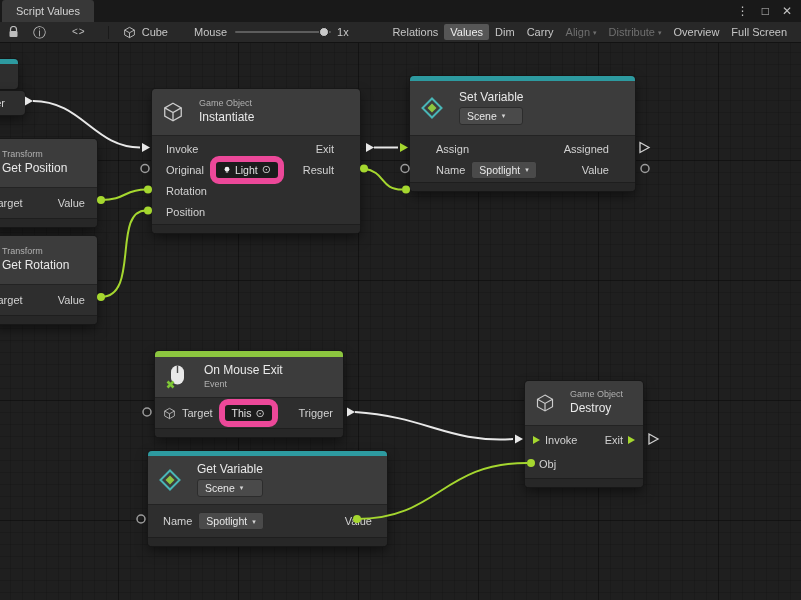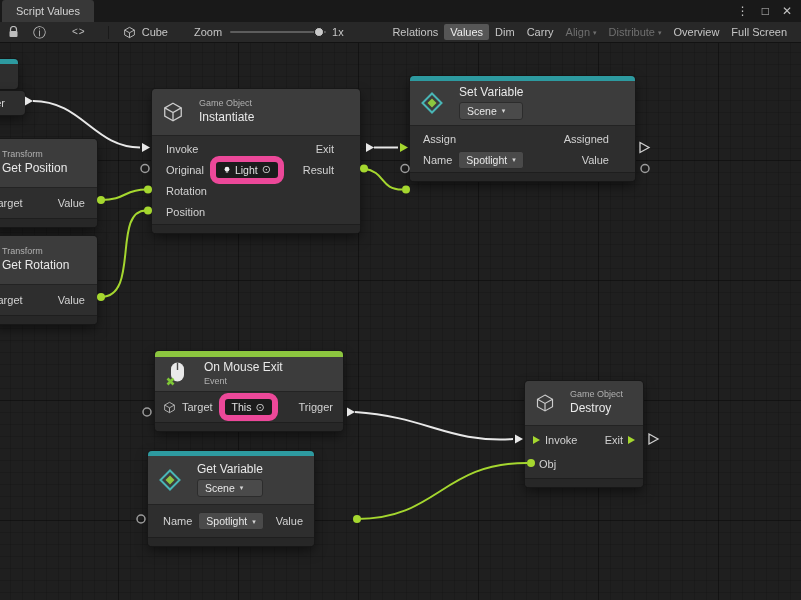--- a/index.html
+++ b/index.html
@@ -40,29 +40,29 @@
     background-size:120px 120px,120px 120px,12px 12px,12px 12px;
     background-position:-2px -3px;
   }
   
   .node{position:absolute;border-radius:4px;background:#2e2e2e;box-shadow:0 0 0 1px #171717,0 5px 12px rgba(0,0,0,.5);}
   .accent{border-radius:4px 4px 0 0;}
   .accent.teal{height:5px;background:#2d9aa0;}
   .accent.green{height:6px;background:#8cc63f;}
   .nheader{background:#3c3c3c;display:flex;align-items:center;gap:15px;padding:0 10px;box-sizing:border-box;}
   .rtop{border-radius:4px 4px 0 0;}
-  .h40{height:34px}.h44{height:44px}.h46{height:46px}.h48{height:48px}.h54{height:44px}
+  .h40{height:40px}.h44{height:44px}.h46{height:46px}.h48{height:48px}.h54{height:54px}
   .hcol{display:flex;flex-direction:column;justify-content:center;gap:2px;}
   .ncat{font-size:9px;color:#b0b0b0;line-height:1.1;}
   .ntitle{font-size:12px;color:#e9e9e9;line-height:1.15;}
   .nsub{font-size:9px;color:#b0b0b0;line-height:1.1;}
   .nbody{border-top:1px solid #232323;padding:2px 0;background:#2e2e2e;}
   .nrow{display:flex;align-items:center;font-size:11px;color:#d2d2d2;gap:6px;box-sizing:border-box;}
   .r21{height:21px}.r24{height:24px}.r26{height:26px}.r28{height:28px}
-  .pl0{padding-left:0}.pl8{padding-left:8px}.pl14{padding-left:14px}.pl15{padding-left:15px}.pl26{padding-left:13px}
+  .pl0{padding-left:0}.pl8{padding-left:8px}.pl14{padding-left:14px}.pl15{padding-left:15px}.pl26{padding-left:26px}
   .pr8{padding-right:8px}.pr12{padding-right:12px}.pr15{padding-right:15px}.pr26{padding-right:26px}
   .spacer{flex:1;}
   .nfooter{height:8px;background:#272727;border-top:1px solid #1e1e1e;border-radius:0 0 4px 4px;}
   .plabel{white-space:nowrap;}
   
   .pill{display:inline-flex;align-items:center;gap:4px;height:16px;padding:0 7px;background:#1c1c1c;border:6px solid #ec4899;border-radius:9px;font-size:10.5px;color:#e2e2e2;white-space:nowrap;}
   .picker{font-size:11px;color:#cfcfcf;line-height:1;}
   .dd{display:inline-flex;align-items:center;gap:5px;height:16px;padding:0 7px;background:#4a4a4a;border:1px solid #2c2c2c;border-radius:3px;font-size:10.5px;color:#e8e8e8;white-space:nowrap;}
   .dd .caret{color:#d5d5d5;}
   .port-arrow{width:0;height:0;border-top:4px solid transparent;border-bottom:4px solid transparent;border-left:7px solid #a5d72f;}
@@ -102,21 +102,21 @@
   <span class="tb-ic info-ic ml14">ⓘ</span>
   <span class="tb-ic code-ic ml26">&lt;&gt;</span>
   <span class="vsep"></span>
   <span class="tb-ic ml14">
     <svg width="13" height="13" viewBox="0 0 24 24">
         <path d="M12 2.5 21 7.5 21 16.5 12 21.5 3 16.5 3 7.5 Z" fill="none" stroke="#c8c8c8" stroke-width="1.6"></path>
         <path d="M3 7.5 12 12.5 21 7.5 M12 12.5 12 21.5" fill="none" stroke="#c8c8c8" stroke-width="1.6"></path>
       </svg>
   </span>
   <span class="ml6">Cube</span>
-  <span class="ml26">Zoom</span>
+  <span class="ml26">Mouse</span>
   <div class="slider">
     <div class="knob"></div>
   </div>
   <span class="ml6">1x</span>
   <div class="tb-buttons">
     <span class="tb-btn">Relations</span>
     <span class="tb-btn active">Values</span>
     <span class="tb-btn">Dim</span>
     <span class="tb-btn">Carry</span>
     <span class="tb-btn disabled">
@@ -287,21 +287,21 @@
           <span>This</span>
           <span class="picker">⊙</span>
         </span>
         <span class="spacer"></span>
         <span class="plabel">Trigger</span>
       </div>
     </div>
     <div class="nfooter"></div>
   </div>
 
-  <div class="node" style="left:148px;top:408px;width:166px;">
+  <div class="node" style="left:148px;top:408px;width:239px;">
     <div class="accent teal"></div>
     <div class="nheader h48">
       <span class="icon">
         <svg width="24" height="24" viewBox="0 0 24 24">
             <path d="M12 2.5 21.5 12 12 21.5 2.5 12 Z" fill="none" stroke="#49b6b6" stroke-width="2"></path>
             <path d="M12 7.5 16.5 12 12 16.5 7.5 12 Z" fill="#8cc63f"></path>
           </svg>
       </span>
       <span class="hcol">
         <span class="ntitle">Get Variable</span>

